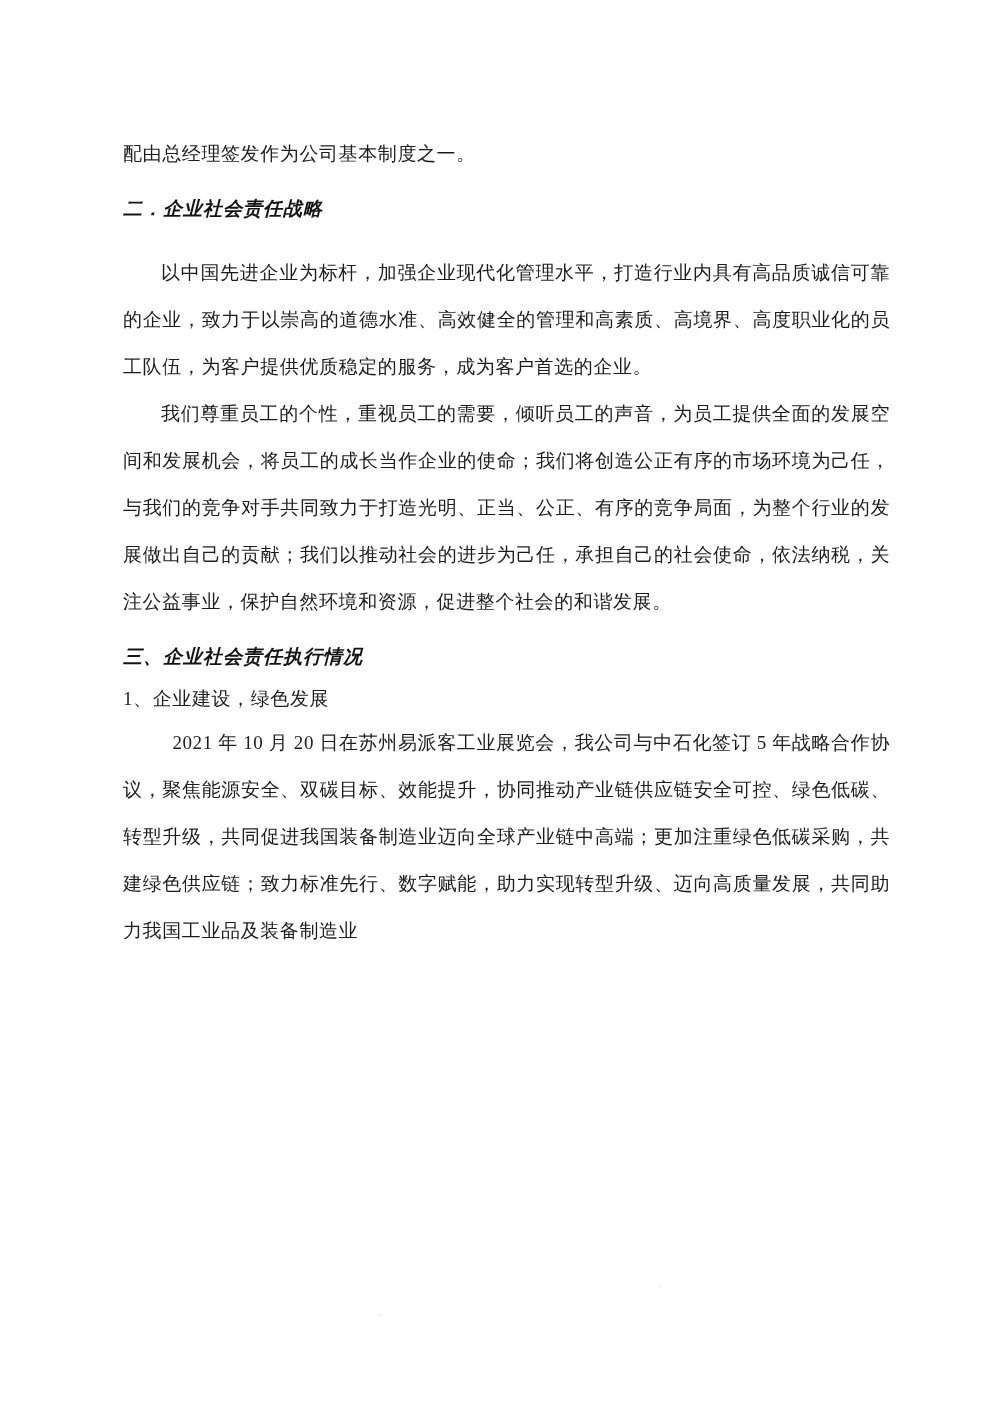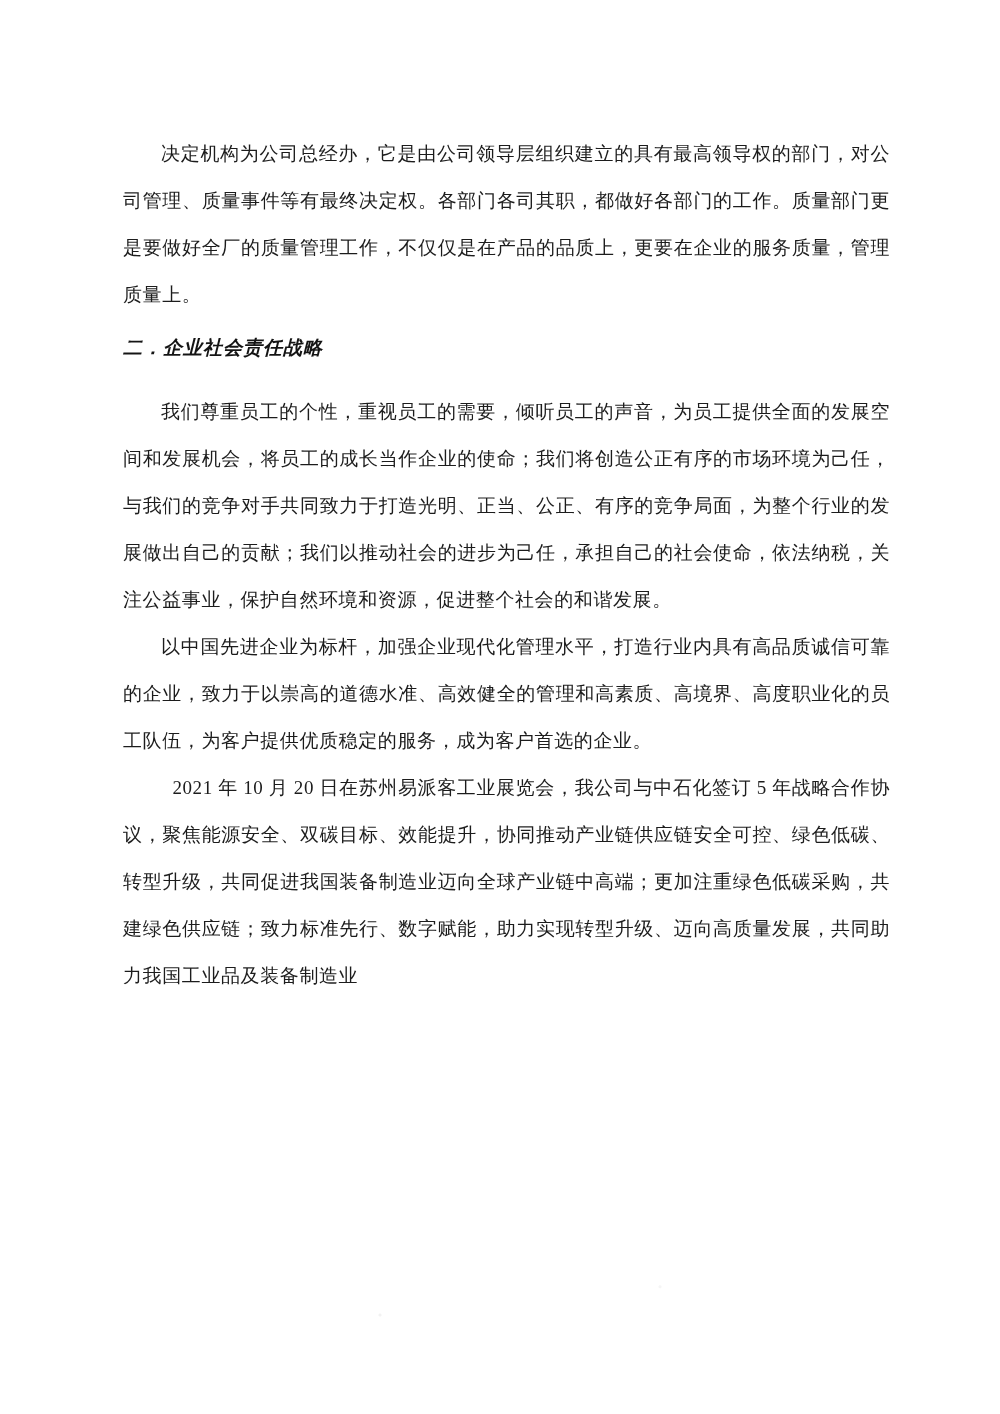--- a/index.html
+++ b/index.html
@@ -49,29 +49,31 @@
     letter-spacing: 0.6px;
     color: #1c1c1c;
   }
 </style>
 </head>
 <body>
 
 <div class="page">
   <div class="body-text">
 
+    <p class="no-indent gap-after">配由总经理签发作为公司基本制度之一。</p>
 
-    <p>决定机构为公司总经办，它是由公司领导层组织建立的具有最高领导权的部门，对公司管理、质量事件等有最终决定权。各部门各司其职，都做好各部门的工作。质量部门更是要做好全厂的质量管理工作，不仅仅是在产品的品质上，更要在企业的服务质量，管理质量上。</p>
 
     <h2 class="section-heading" id="heading-strategy">二．企业社会责任战略</h2>
 
 
+    <p>以中国先进企业为标杆，加强企业现代化管理水平，打造行业内具有高品质诚信可靠的企业，致力于以崇高的道德水准、高效健全的管理和高素质、高境界、高度职业化的员工队伍，为客户提供优质稳定的服务，成为客户首选的企业。</p>
+
     <p>我们尊重员工的个性，重视员工的需要，倾听员工的声音，为员工提供全面的发展空间和发展机会，将员工的成长当作企业的使命；我们将创造公正有序的市场环境为己任，与我们的竞争对手共同致力于打造光明、正当、公正、有序的竞争局面，为整个行业的发展做出自己的贡献；我们以推动社会的进步为己任，承担自己的社会使命，依法纳税，关注公益事业，保护自然环境和资源，促进整个社会的和谐发展。</p>
 
-    <p>以中国先进企业为标杆，加强企业现代化管理水平，打造行业内具有高品质诚信可靠的企业，致力于以崇高的道德水准、高效健全的管理和高素质、高境界、高度职业化的员工队伍，为客户提供优质稳定的服务，成为客户首选的企业。</p>
 
+    <h2 class="section-heading" id="heading-execution">三、企业社会责任执行情况</h2>
 
-
+    <div class="subsection-heading">1、企业建设，绿色发展</div>
 
     <p class="deep-indent">2021 年 10 月 20 日在苏州易派客工业展览会，我公司与中石化签订 5 年战略合作协议，聚焦能源安全、双碳目标、效能提升，协同推动产业链供应链安全可控、绿色低碳、转型升级，共同促进我国装备制造业迈向全球产业链中高端；更加注重绿色低碳采购，共建绿色供应链；致力标准先行、数字赋能，助力实现转型升级、迈向高质量发展，共同助力我国工业品及装备制造业</p>
 
   </div>
 </div>
 
 </body></html>

